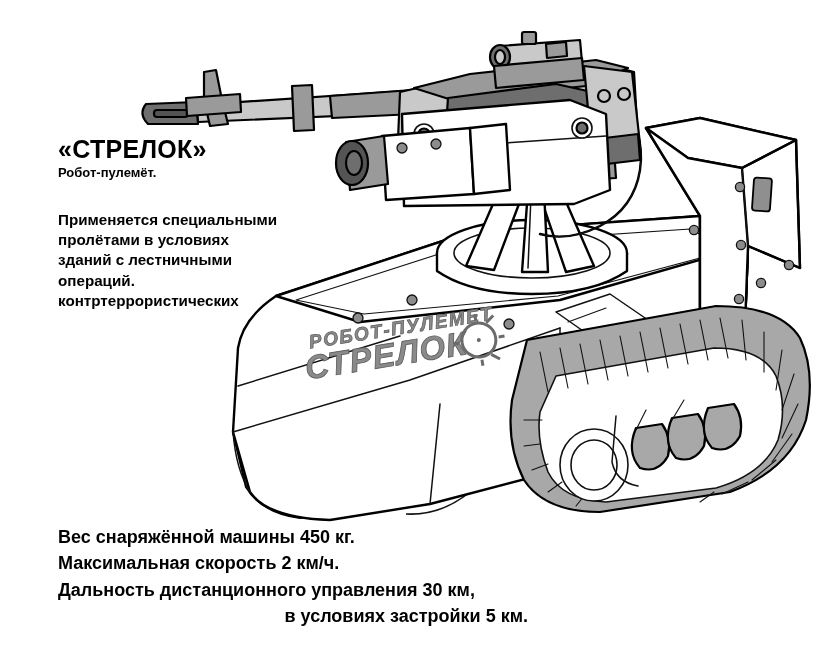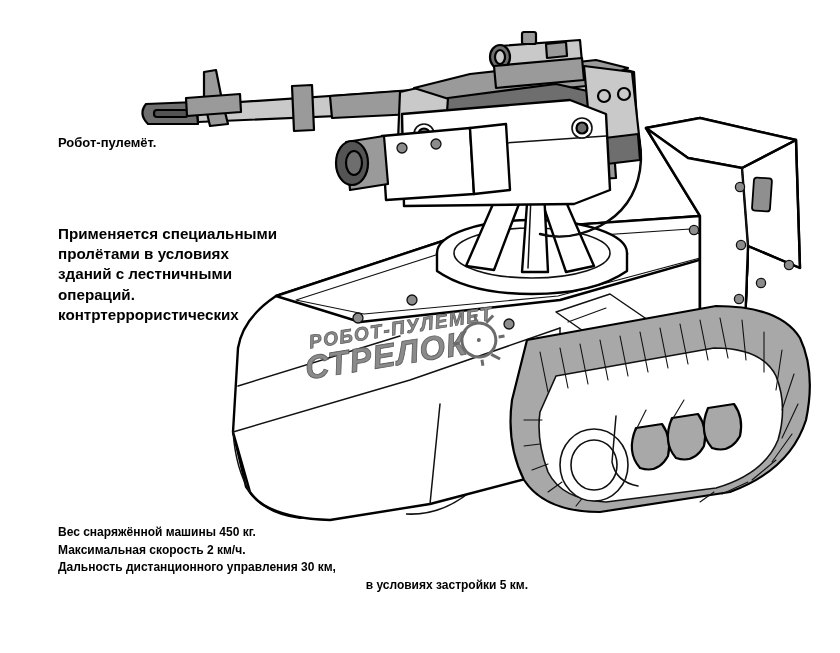--- a/index.html
+++ b/index.html
@@ -36,33 +36,33 @@
   }
   #subtitle{
     font-size:13px;
     font-weight:bold;
     line-height:1.1;
     margin:0;
     white-space:nowrap;
   }
   #description{
     position:absolute;
-    left:58px;top:224px;
+    left:58px;top:210px;
     width:300px;
     font-size:15.2px;
     font-weight:bold;
     line-height:1.33;
   }
   #description div{white-space:nowrap;}
 
   #specs{
     position:absolute;
     left:58px;top:524px;
     width:470px;
-    font-size:12px;
+    font-size:18px;
     font-weight:bold;
     line-height:1.47;
   }
   #specs div{white-space:nowrap;}
   #specs div.indent{padding-left:90px;text-align:right;}
 
   
   #drawing{
     position:absolute;left:0;top:0;
     width:840px;height:653px;
@@ -322,20 +322,21 @@
         <path d="M10 -2 L18 -8 M10 30 L18 36" stroke="#6b6b6b" stroke-width="3" fill="none"></path>
       </g>
     </g>
 
   </svg>
   </div>
 
   <div class="text-layer">
 
     <div id="title-block">
+      <h1 id="main-title">«СТРЕЛОК»</h1>
       <h2 id="subtitle">Робот-пулемёт.</h2>
     </div>
 
     <div id="description">
       <div>Применяется специальными</div>
       <div>пролётами в условиях</div>
       <div>зданий с лестничными</div>
       <div>операций.</div>
       <div>контртеррористических</div>
     </div>

